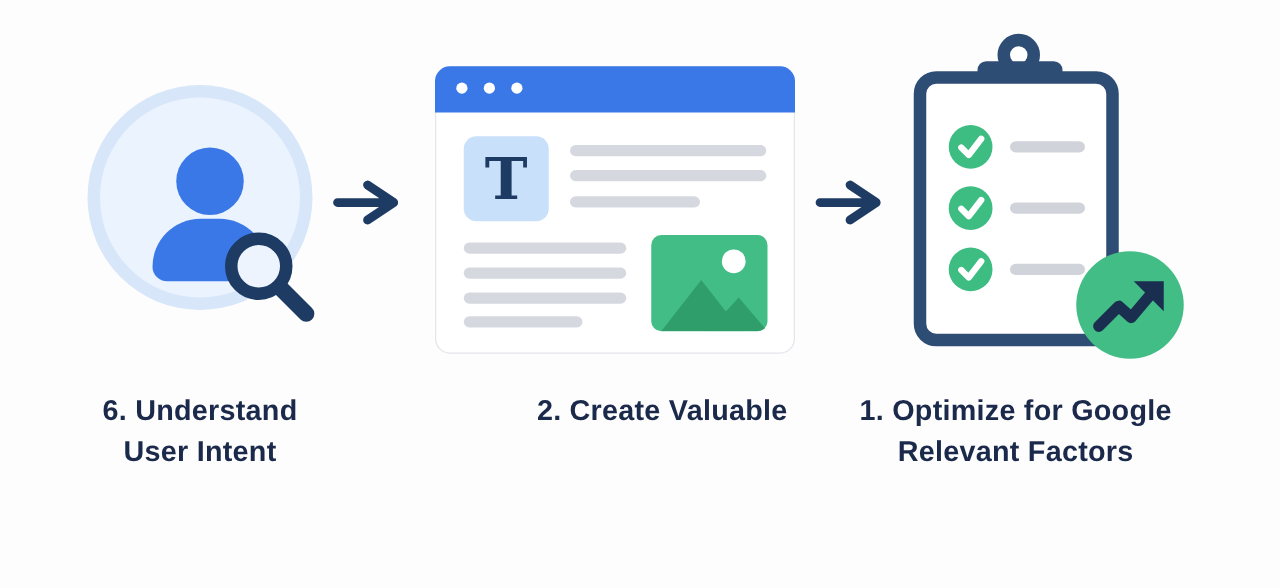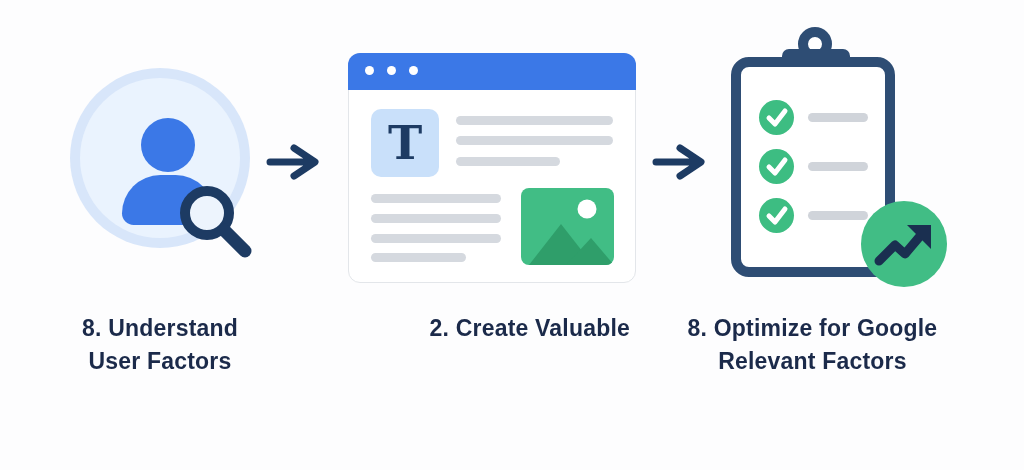--- a/index.html
+++ b/index.html
@@ -177,24 +177,24 @@
   <div class="abs row-line rw3"></div>
 
   <div class="abs trend-badge">
     <svg viewBox="0 0 86 86" width="86" height="86">
       <polyline points="18,60 34,44 44,53 60,34" fill="none" stroke="#1a2f50" stroke-width="9" stroke-linecap="round" stroke-linejoin="round"></polyline>
       <path d="M46 24 L70 24 L70 48 Z" fill="#1a2f50"></path>
     </svg>
   </div>
 
   <div class="abs step-label lbl1">
-    <div>8. Understand</div>
-    <div>User Factors</div>
+    <div>6. Understand</div>
+    <div>User Intent</div>
   </div>
   <div class="abs step-label lbl2">
     <div>2. Create Valuable</div>
   </div>
   <div class="abs step-label lbl3">
-    <div>8. Optimize for Google</div>
+    <div>1. Optimize for Google</div>
     <div>Relevant Factors</div>
   </div>
 
 </div>
 
 </body></html>

